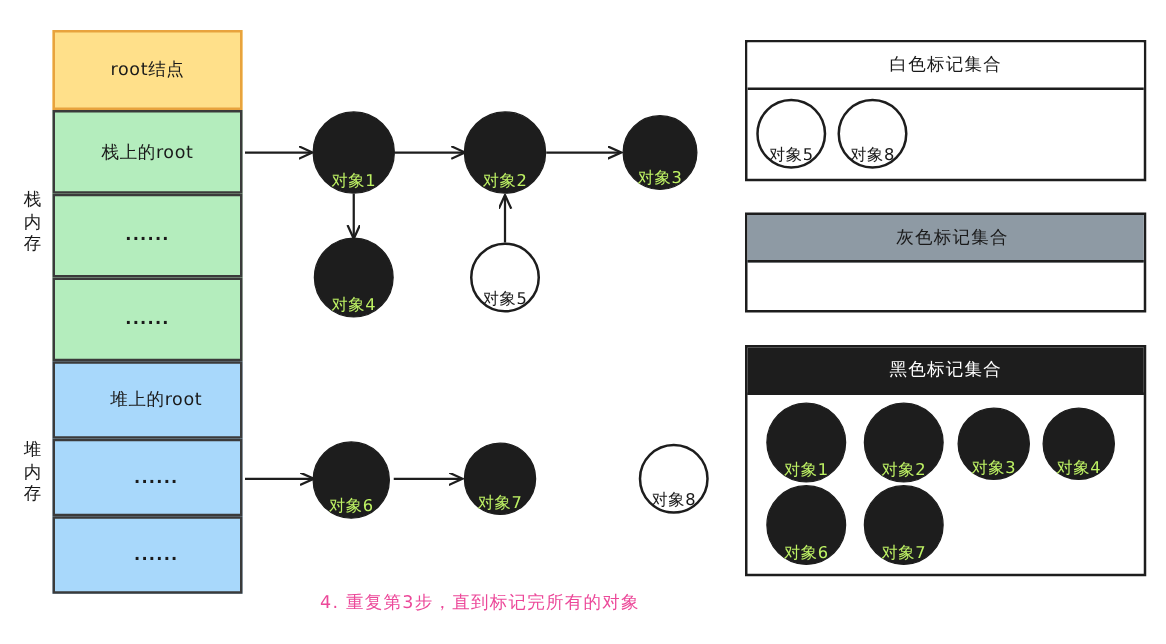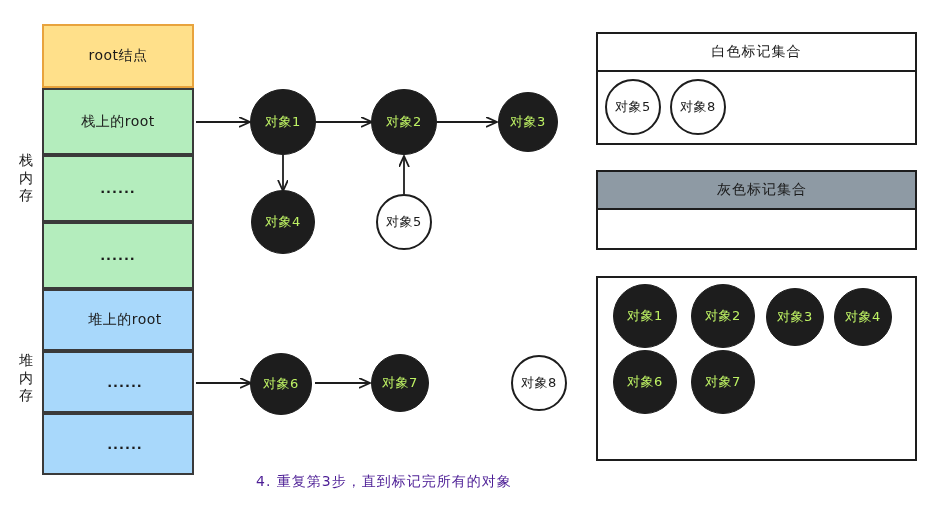--- a/index.html
+++ b/index.html
@@ -56,21 +56,21 @@
     line-height: 1.25;
     text-align: center;
     color: #1a1a1a;
   }
   
   .node {
     position: absolute;
     box-sizing: border-box;
     border-radius: 50%;
     display: flex;
-    align-items: center;
+    align-items: flex-end;
     justify-content: center;
     font-size: 13px;
     letter-spacing: 0.5px;
     z-index: 3;
   }
   .node.black {
     background: #1d1d1d;
     color: #bef264;
     border: 1px solid #1d1d1d;
   }
@@ -102,21 +102,21 @@
   .panel-body {
     position: relative;
     width: 100%;
   }
   .panel .node { position: absolute; }
   
   .caption {
     position: absolute;
     font-size: 14px;
     letter-spacing: 1px;
-    color: #4c1d95;
+    color: #ec4899;
     white-space: nowrap;
   }
   svg.edges {
     position: absolute;
     left: 0; top: 0;
     width: 933px;
     height: 515px;
     z-index: 1;
     pointer-events: none;
   }
@@ -223,20 +223,23 @@
   </div>
 
   <div class="panel" style="left:596px; top:170px; width:321px; height:80px;">
     <div class="panel-title gray-hdr">
       <span>灰色标记集合</span>
     </div>
     <div class="panel-body" style="height:38px;"></div>
   </div>
 
   <div class="panel" style="left:596px; top:276px; width:321px; height:185px;">
+    <div class="panel-title black-hdr">
+      <span>黑色标记集合</span>
+    </div>
     <div class="panel-body" style="height:143px;">
       <div class="node black" style="left:15px; top:6px; width:64px; height:64px;">
         <span>对象1</span>
       </div>
       <div class="node black" style="left:93px; top:6px; width:64px; height:64px;">
         <span>对象2</span>
       </div>
       <div class="node black" style="left:168px; top:10px; width:58px; height:58px;">
         <span>对象3</span>
       </div>

